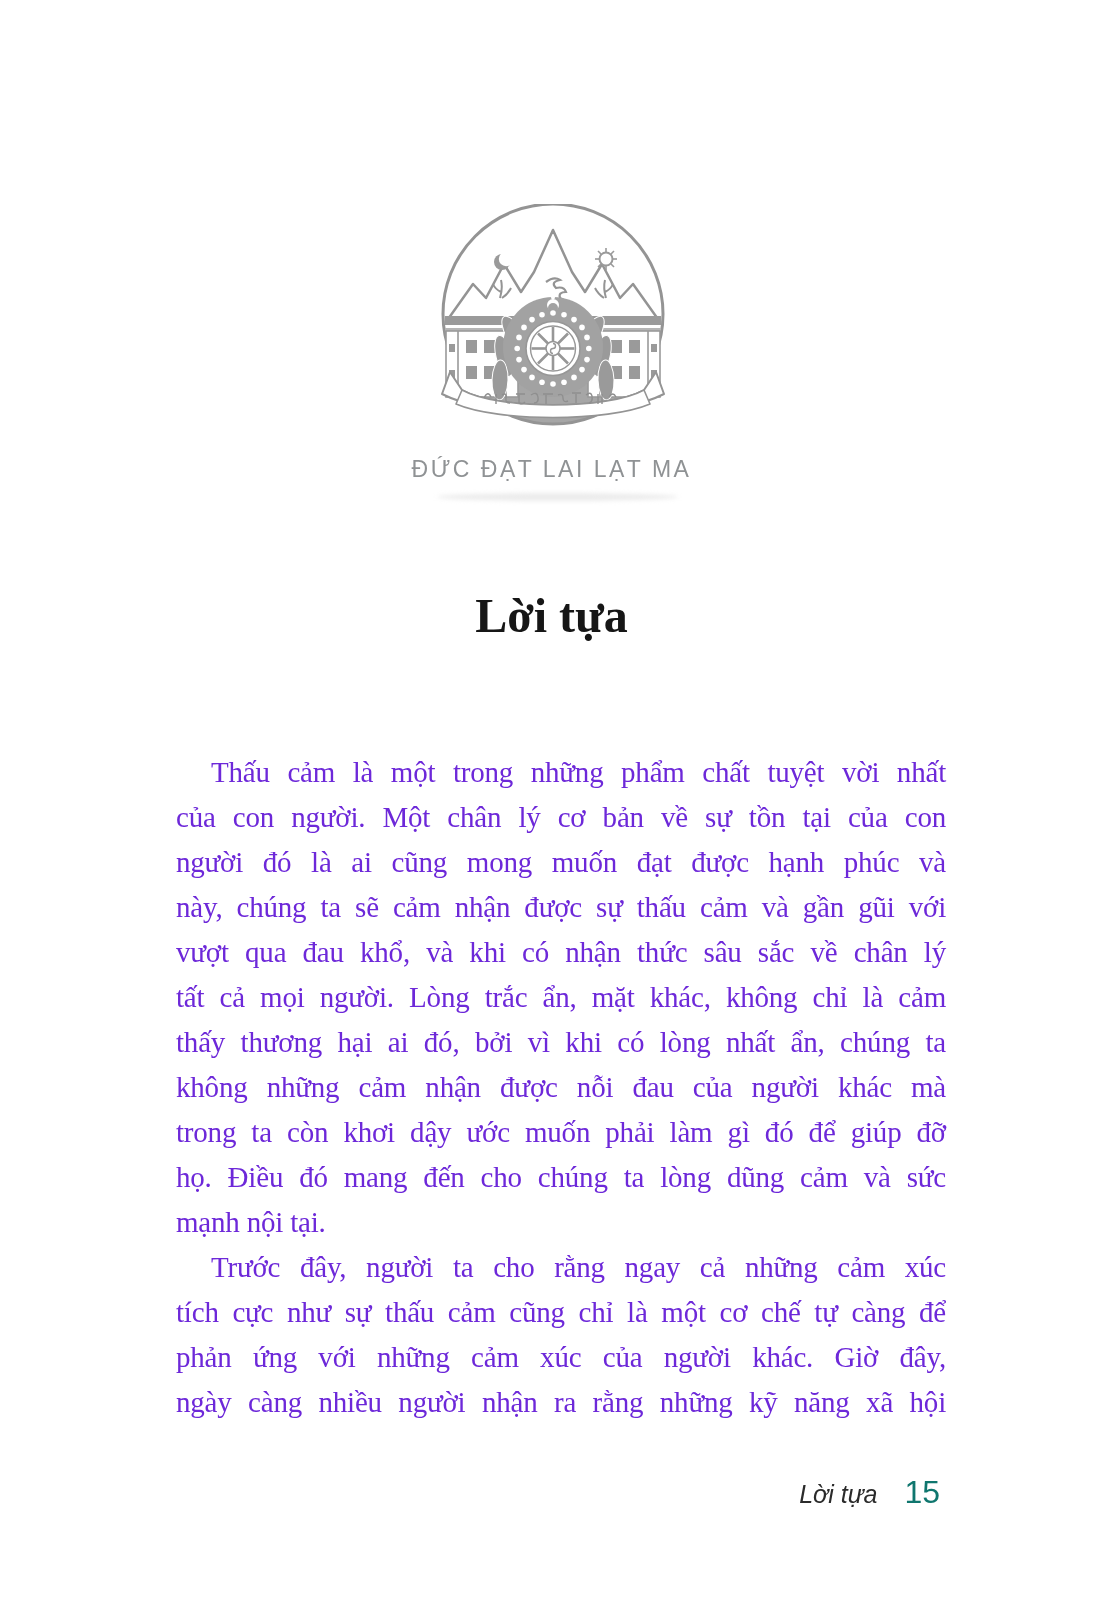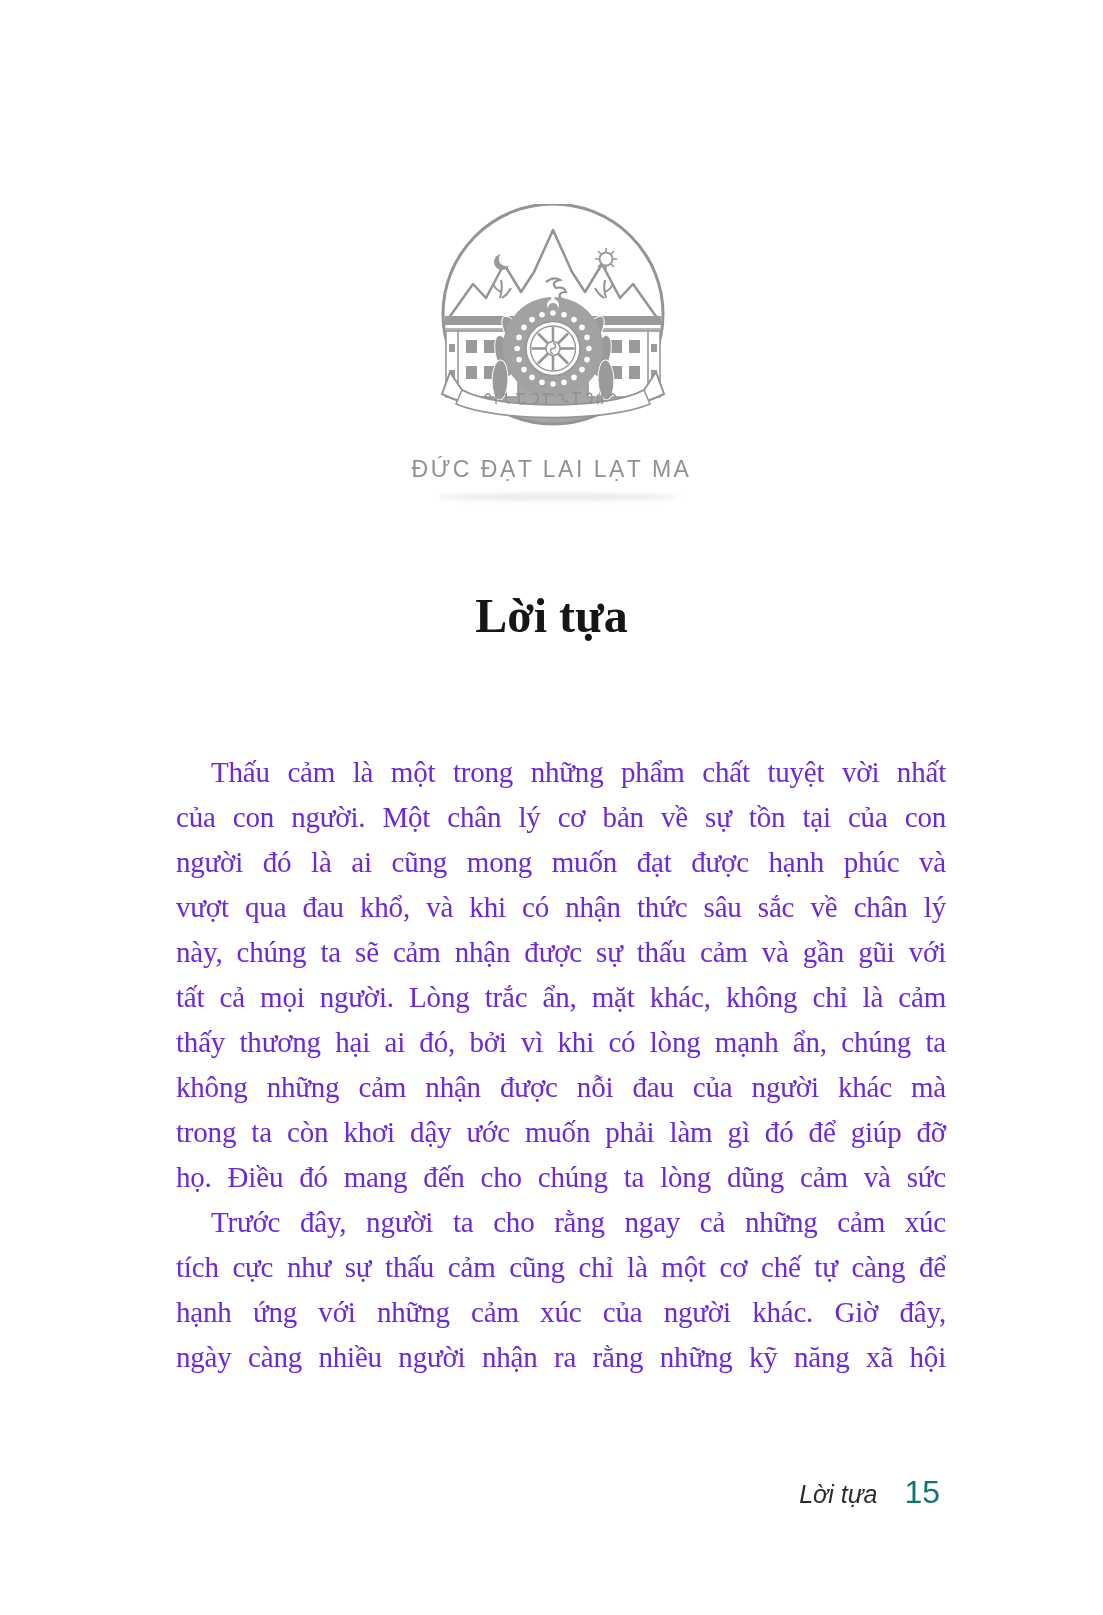--- a/index.html
+++ b/index.html
@@ -197,32 +197,33 @@
 
   <div class="caption">ĐỨC ĐẠT LAI LẠT MA</div>
 
   <h1 class="heading">Lời tựa</h1>
 
   <div class="body-text">
     <div>
       <div class="bl ind">Thấu cảm là một trong những phẩm chất tuyệt vời nhất</div>
       <div class="bl">của con người. Một chân lý cơ bản về sự tồn tại của con</div>
       <div class="bl">người đó là ai cũng mong muốn đạt được hạnh phúc và</div>
+      <div class="bl">này, chúng ta sẽ cảm nhận được sự thấu cảm và gần gũi với</div>
       <div class="bl">vượt qua đau khổ, và khi có nhận thức sâu sắc về chân lý</div>
-      <div class="bl">này, chúng ta sẽ cảm nhận được sự thấu cảm và gần gũi với</div>
       <div class="bl">tất cả mọi người. Lòng trắc ẩn, mặt khác, không chỉ là cảm</div>
-      <div class="bl">thấy thương hại ai đó, bởi vì khi có lòng mạnh ẩn, chúng ta</div>
+      <div class="bl">thấy thương hại ai đó, bởi vì khi có lòng nhất ẩn, chúng ta</div>
       <div class="bl">không những cảm nhận được nỗi đau của người khác mà</div>
       <div class="bl">trong ta còn khơi dậy ước muốn phải làm gì đó để giúp đỡ</div>
       <div class="bl">họ. Điều đó mang đến cho chúng ta lòng dũng cảm và sức</div>
+      <div class="bl end">mạnh nội tại.</div>
     </div>
     <div class="para2">
       <div class="bl ind">Trước đây, người ta cho rằng ngay cả những cảm xúc</div>
       <div class="bl">tích cực như sự thấu cảm cũng chỉ là một cơ chế tự càng để</div>
-      <div class="bl">hạnh ứng với những cảm xúc của người khác. Giờ đây,</div>
+      <div class="bl">phản ứng với những cảm xúc của người khác. Giờ đây,</div>
       <div class="bl">ngày càng nhiều người nhận ra rằng những kỹ năng xã hội</div>
     </div>
   </div>
 
   <div class="footer">
     <span class="section">Lời tựa</span>
     <span class="pagenum">15</span>
   </div>
 
 </div>

